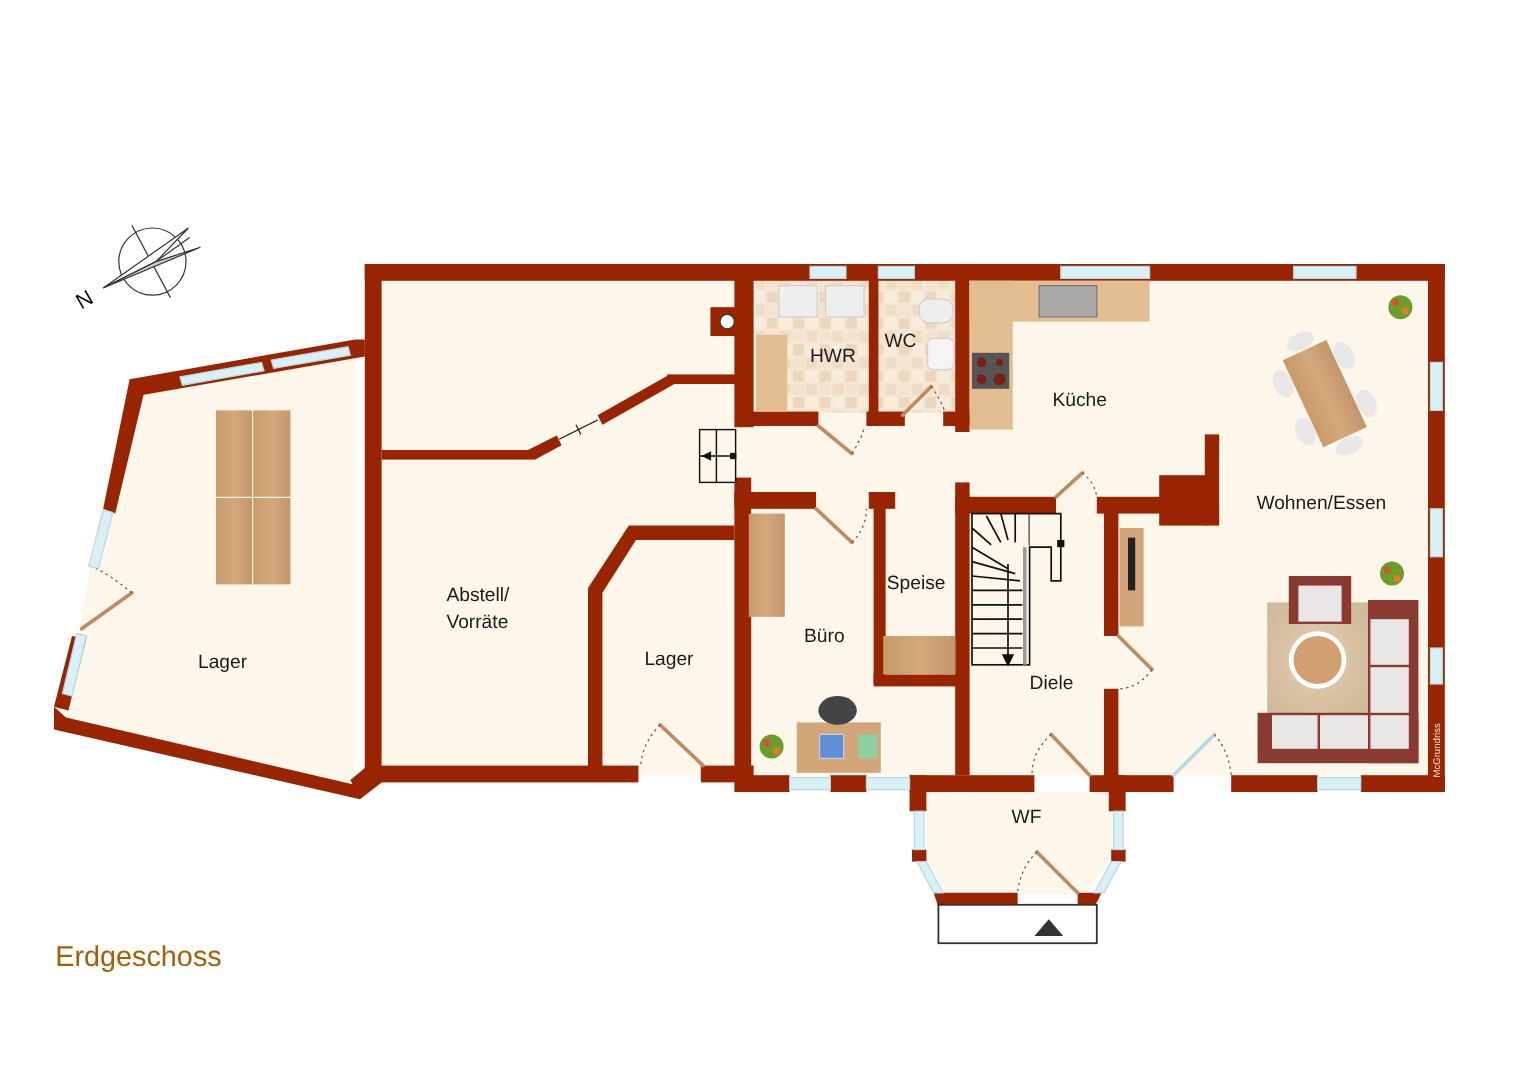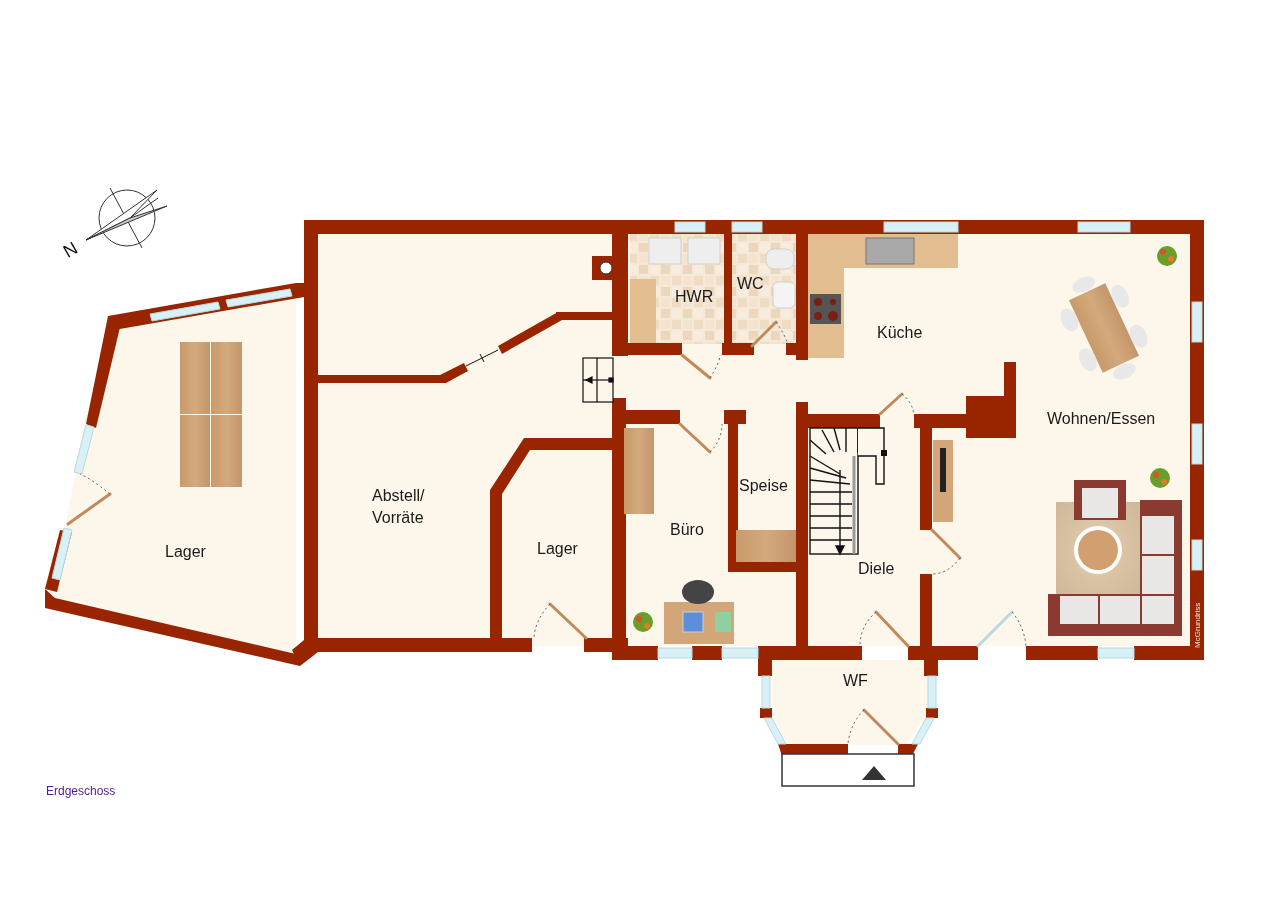--- a/index.html
+++ b/index.html
@@ -1,19 +1,19 @@
 <!DOCTYPE html>
 <html><head>
 <meta charset="utf-8">
 <style>
   html, body { margin:0; padding:0; background:#ffffff; }
   body { width:1280px; height:905px; position:relative; overflow:hidden; font-family:"Liberation Sans", sans-serif; }
   #plan { position:absolute; left:0; top:0; }
   .room-label { font-family:"Liberation Sans", sans-serif; font-size:16px; fill:#1a1a1a; }
-  .floor-title { position:absolute; left:46px; top:784px; font-size:12px; color:#4c1d95; font-family:"Liberation Sans", sans-serif; }
+  .floor-title { position:absolute; left:46px; top:784px; font-size:24px; color:#a16207; font-family:"Liberation Sans", sans-serif; }
   .credit { font-family:"Liberation Sans", sans-serif; font-size:8px; fill:#f4e4dc; }
 </style>
 </head>
 <body>
 
 <svg id="plan" width="1280" height="905" viewBox="0 0 1280 905" xmlns="http://www.w3.org/2000/svg">
   <defs>
     <pattern id="tiles" width="22" height="22" patternUnits="userSpaceOnUse">
       <rect width="22" height="22" fill="#f6e8d6"></rect>
       <rect x="1" y="1" width="9" height="9" fill="#ecd6bc"></rect>

